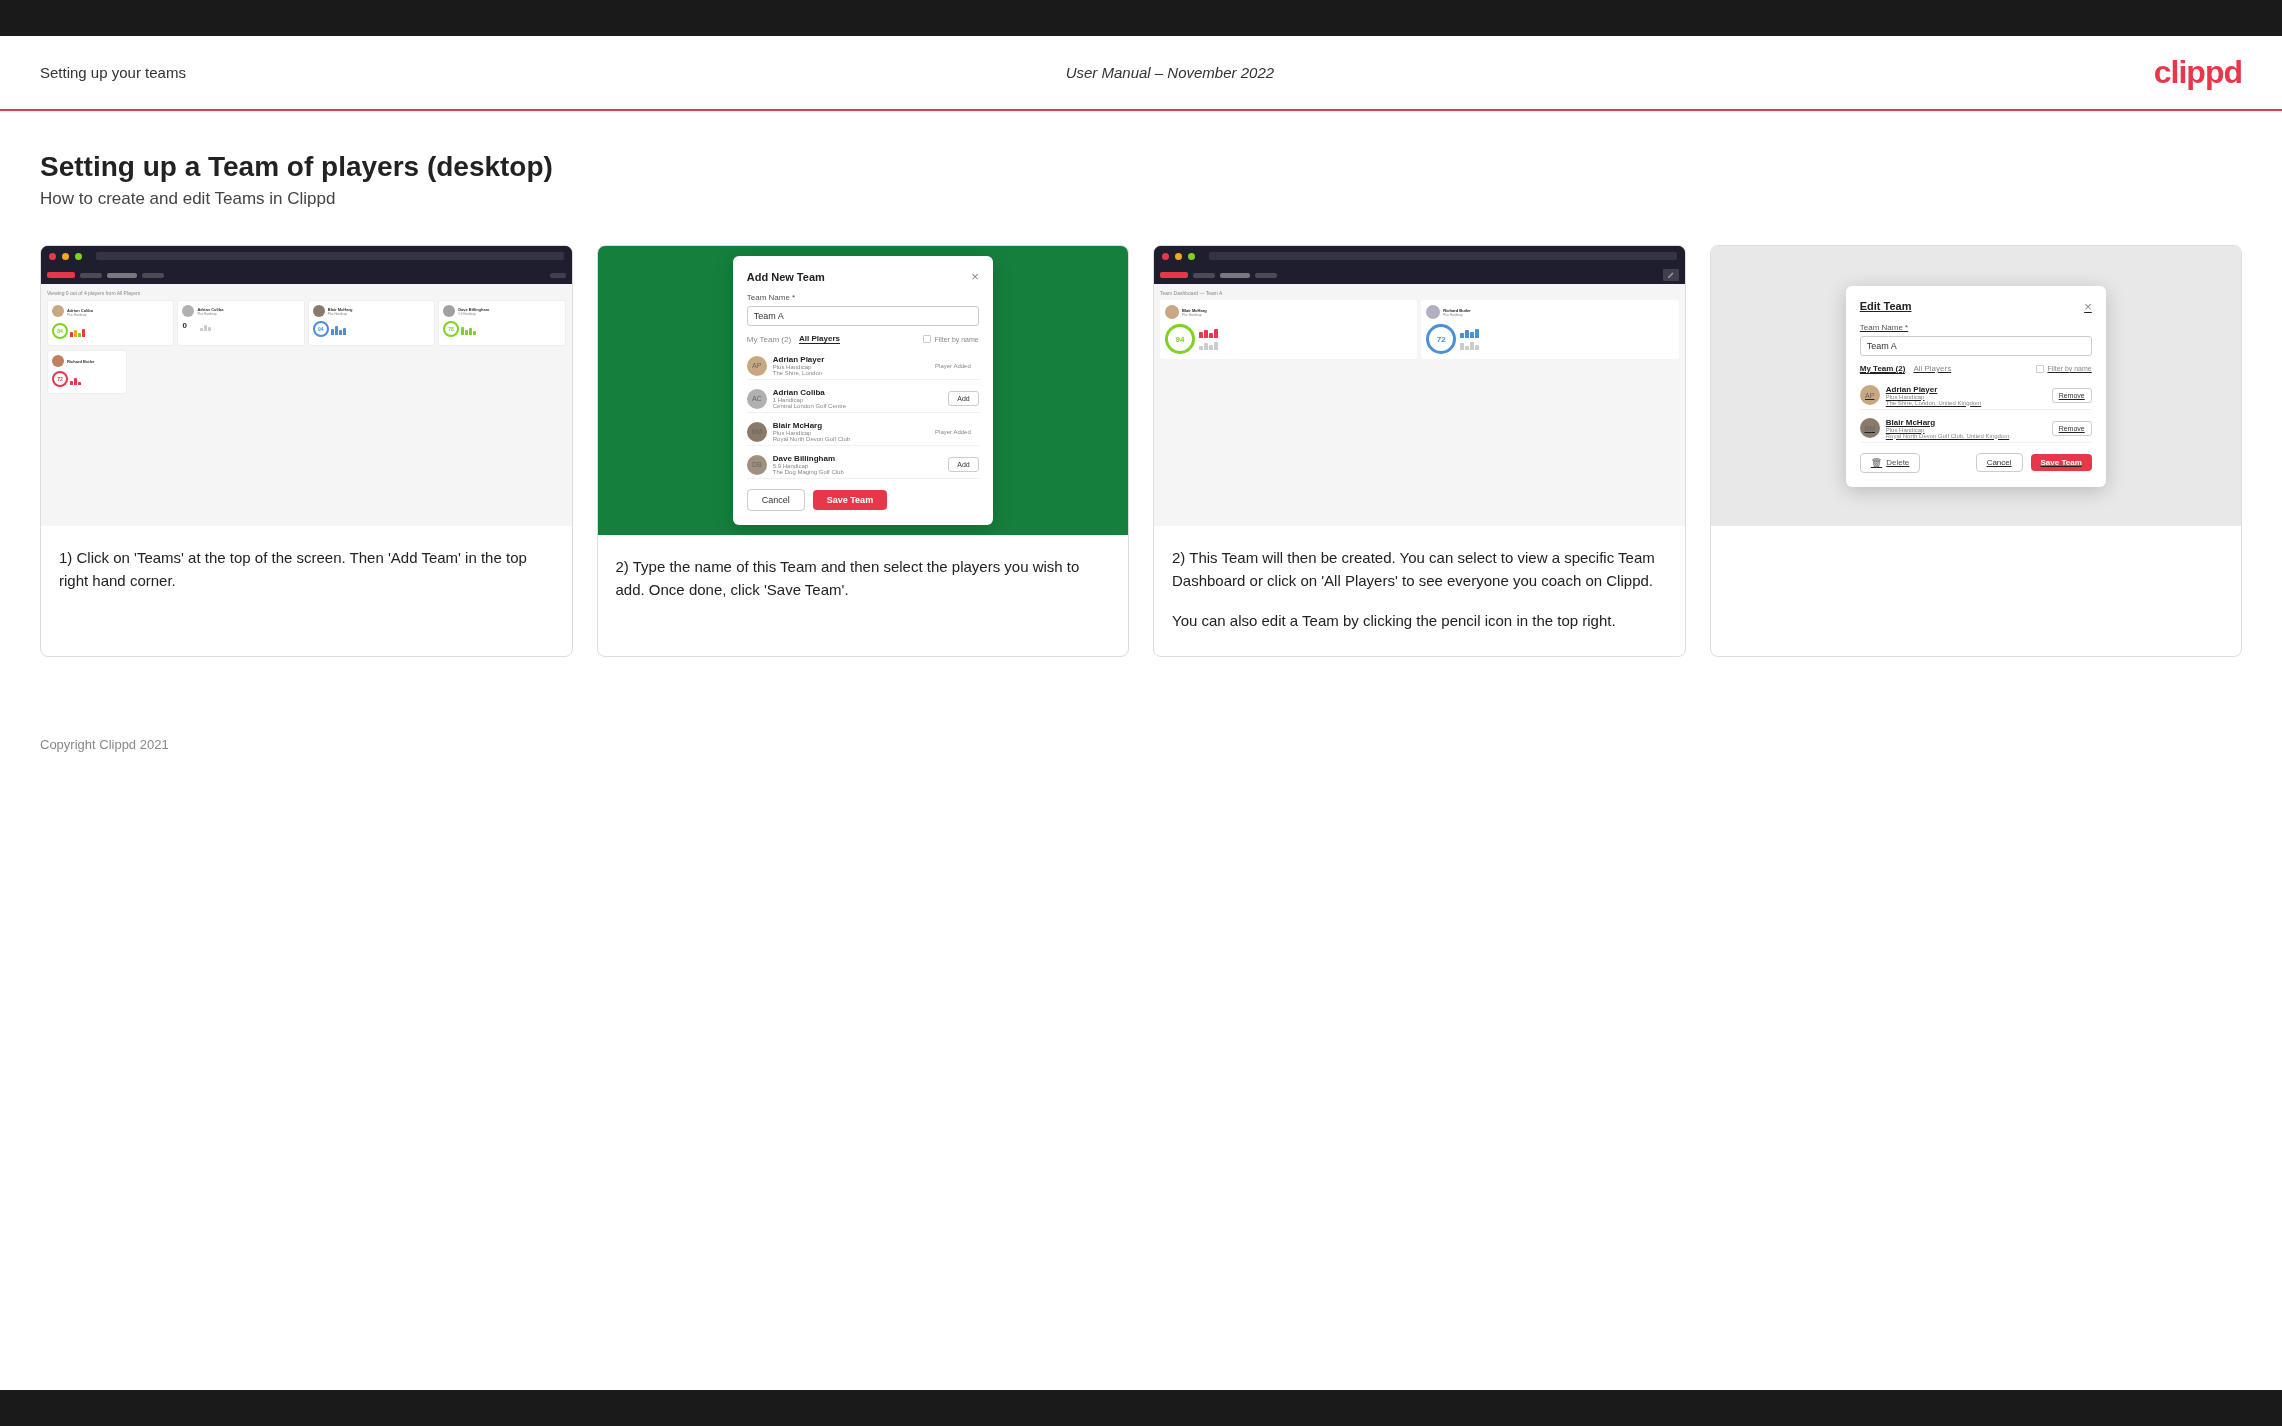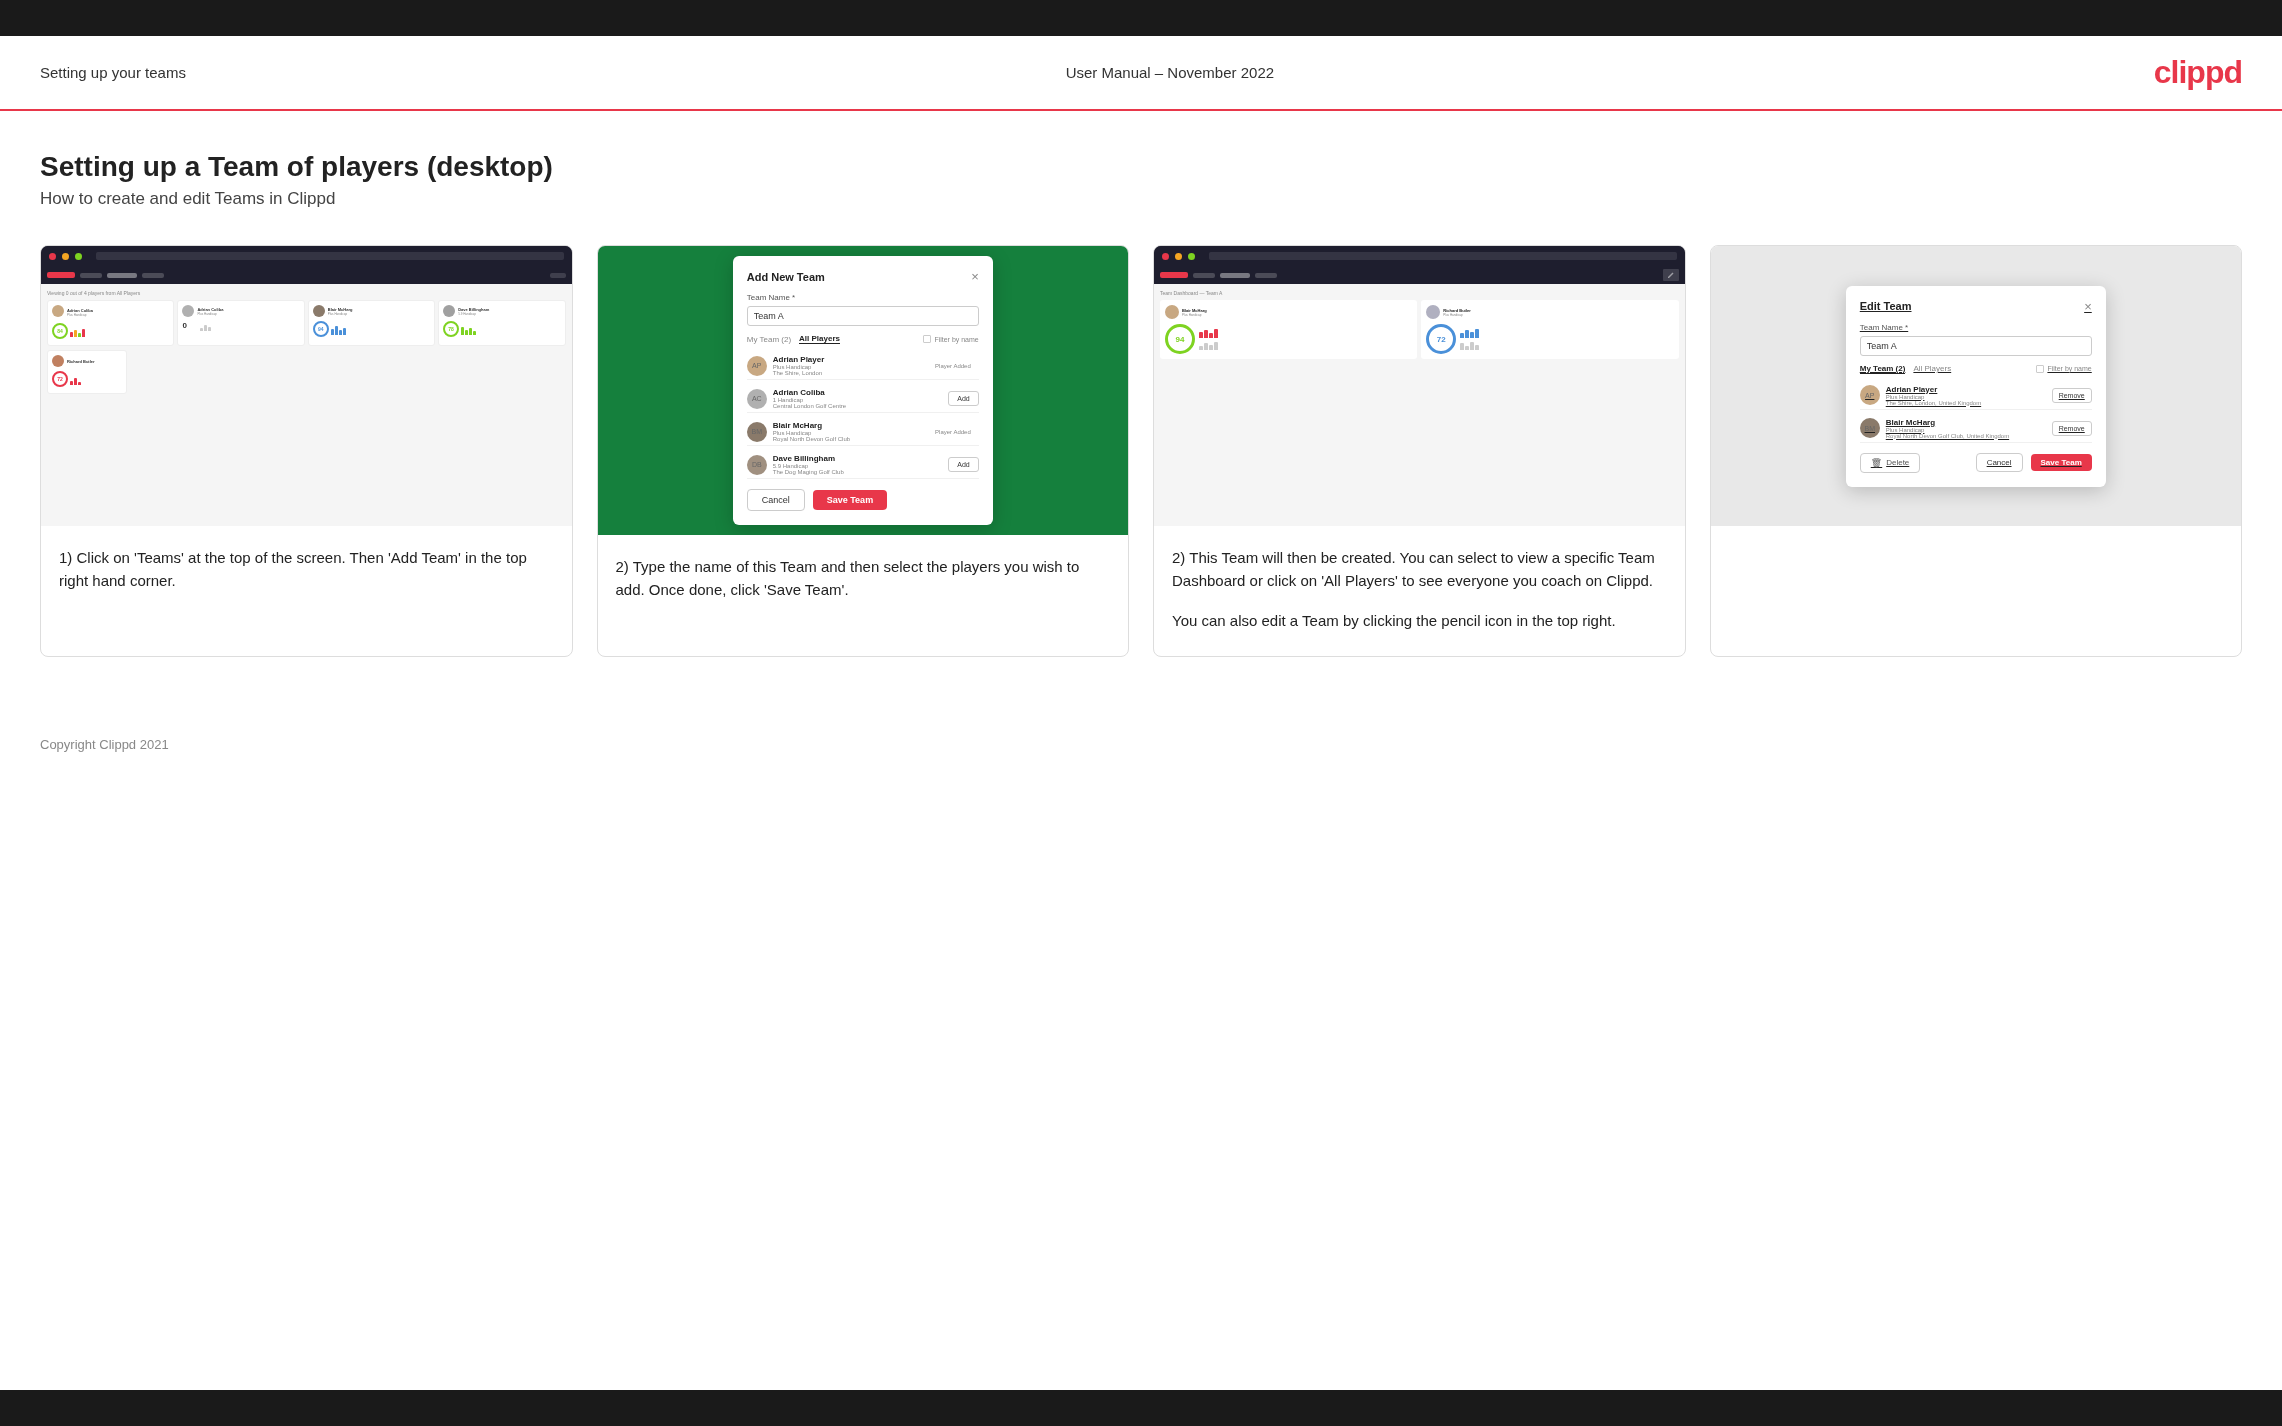--- a/index.html
+++ b/index.html
@@ -25,20 +25,21 @@
       padding: 18px 40px;
       border-bottom: 2px solid #e8374a;
     }
     .header-left {
       font-size: 15px;
       color: #333;
     }
     .header-center {
       font-size: 15px;
       color: #333;
+      font-style: italic;
     }
     .logo {
       font-size: 32px;
       font-weight: 700;
       color: #e8374a;
       letter-spacing: -1px;
     }
 
     
     .main {

